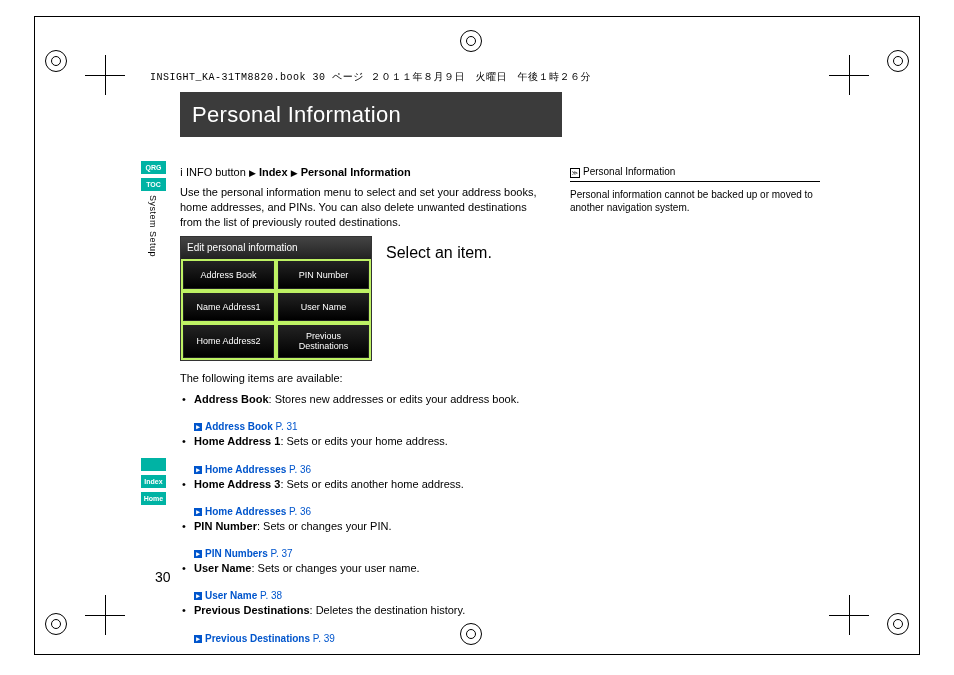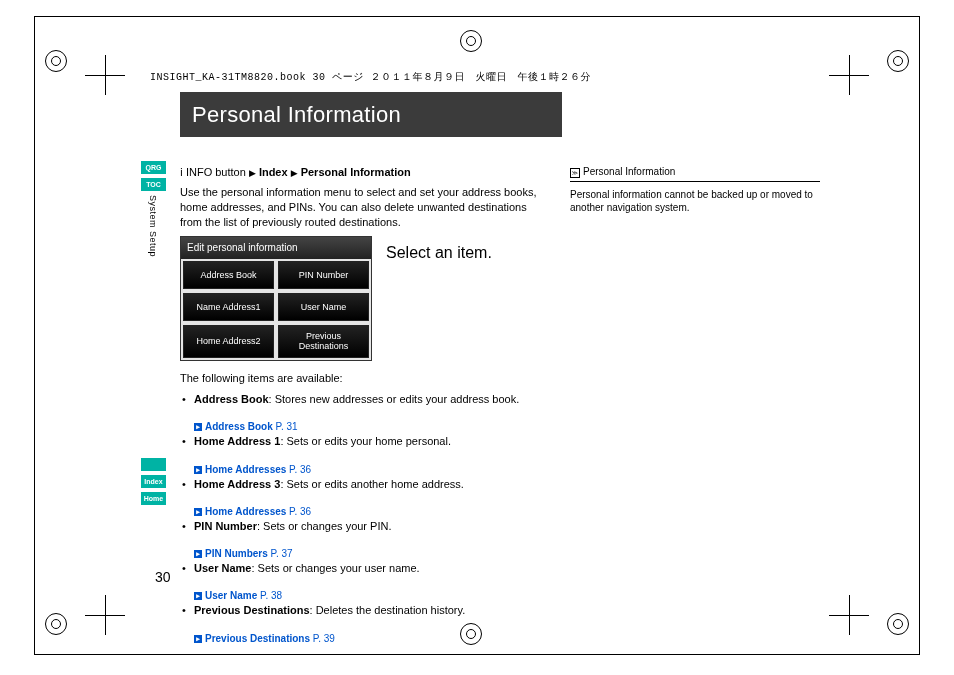--- a/index.html
+++ b/index.html
@@ -131,21 +131,21 @@
   .breadcrumb .arrow {
     color: #000;
     font-size: 9px;
   }
   .breadcrumb strong { font-weight: bold; }
   .intro { font-size: 11px; margin-bottom: 6px; line-height: 1.35; }
 
   
   .edit-panel {
     width: 190px;
-    background: #e5e5e5;
+    background: #bef264;
     color: #fff;
     border: 1px solid #333;
     font-size: 10px;
     float: left;
     margin-right: 14px;
     margin-bottom: 10px;
   }
   .edit-panel .hdr {
     background: linear-gradient(#444,#222);
     padding: 4px 6px;
@@ -298,21 +298,21 @@
 Destinations</div>
       </div>
     </div>
     <div class="select-item">Select an item.</div>
 
     <div class="avail">The following items are available:</div>
 
     <ul class="items" id="items-list">
         <li><span style="font-weight: 600;">Address Book</span><span>: Stores new addresses or edits your address book.</span></li>
         <span class="ref"><span class="sq">▸</span>Address Book <span style="font-weight:normal">P. 31</span></span>
-        <li><span style="font-weight: 600;">Home Address 1</span><span>: Sets or edits your home personal.</span></li>
+        <li><span style="font-weight: 600;">Home Address 1</span><span>: Sets or edits your home address.</span></li>
         <span class="ref"><span class="sq">▸</span>Home Addresses <span style="font-weight:normal">P. 36</span></span>
         <li><span style="font-weight: 600;">Home Address 3</span><span>: Sets or edits another home address.</span></li>
         <span class="ref"><span class="sq">▸</span>Home Addresses <span style="font-weight:normal">P. 36</span></span>
         <li><span style="font-weight: 600;">PIN Number</span><span>: Sets or changes your PIN.</span></li>
         <span class="ref"><span class="sq">▸</span>PIN Numbers <span style="font-weight:normal">P. 37</span></span>
         <li><span style="font-weight: 600;">User Name</span><span>: Sets or changes your user name.</span></li>
         <span class="ref"><span class="sq">▸</span>User Name <span style="font-weight:normal">P. 38</span></span>
         <li><span style="font-weight: 600;">Previous Destinations</span><span>: Deletes the destination history.</span></li>
         <span class="ref"><span class="sq">▸</span>Previous Destinations <span style="font-weight:normal">P. 39</span></span>
       </ul>

